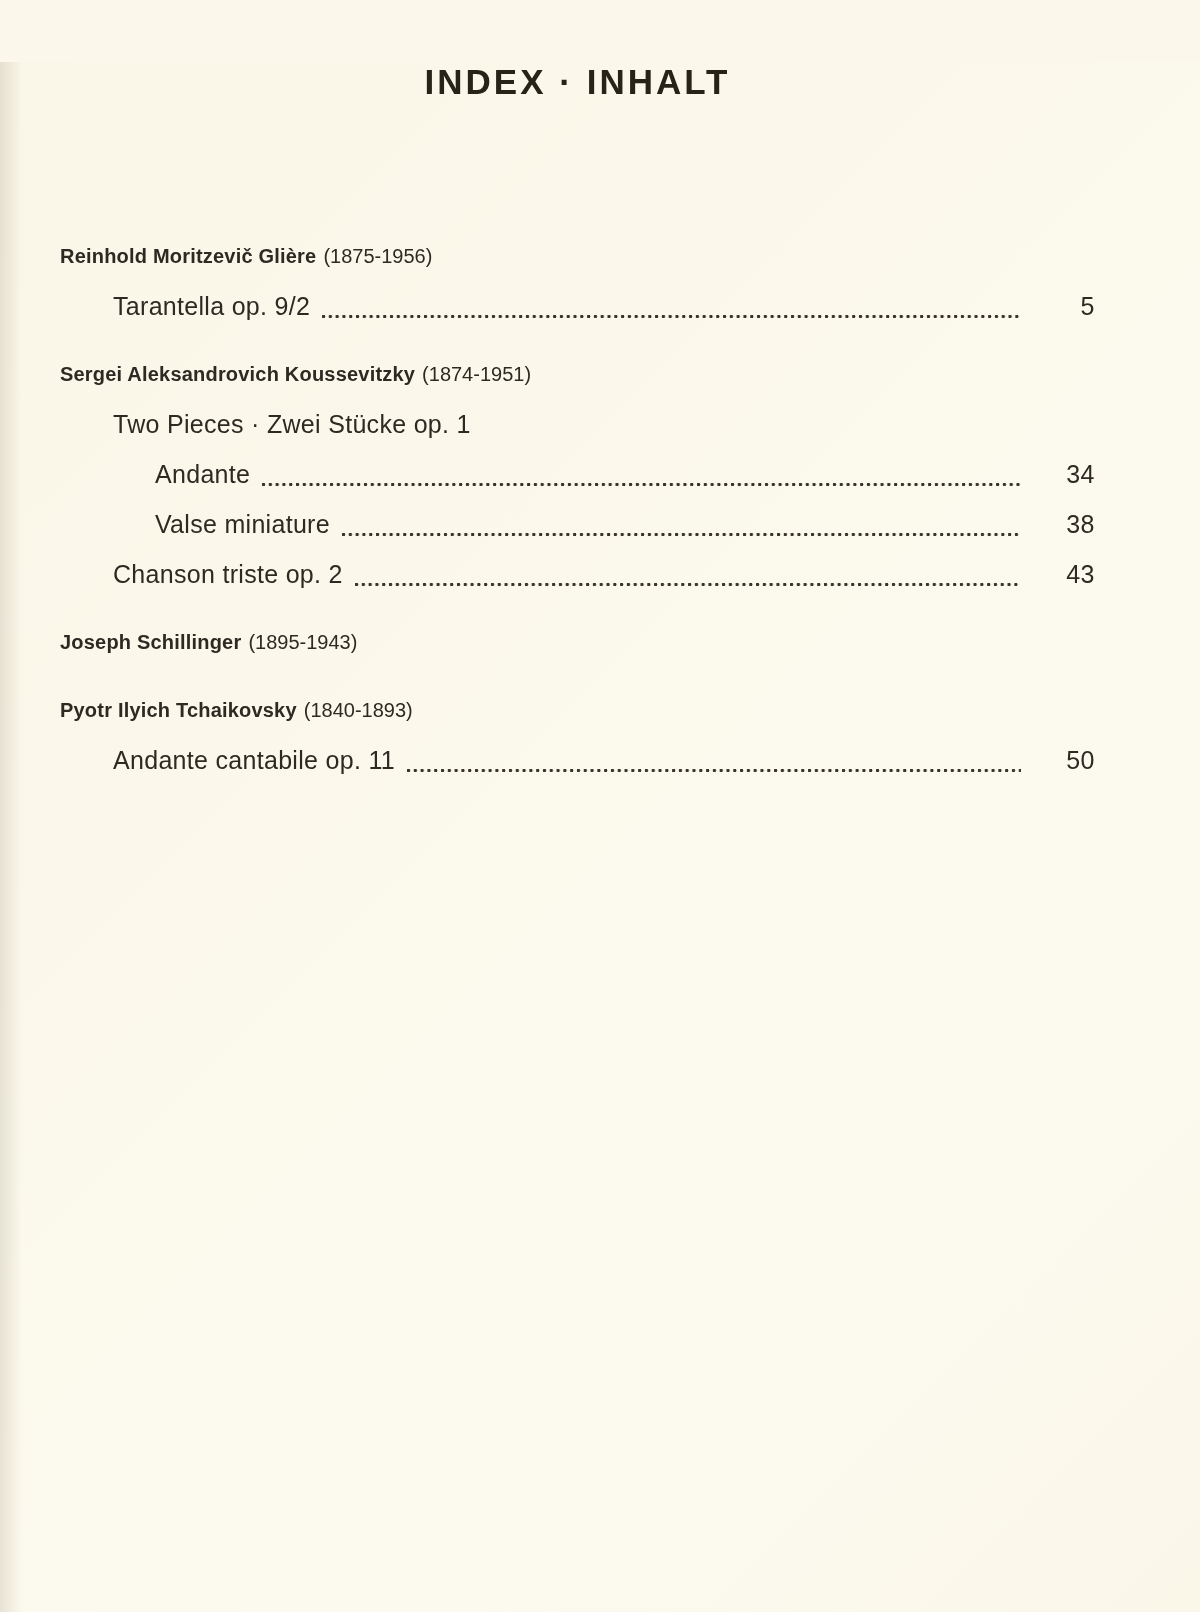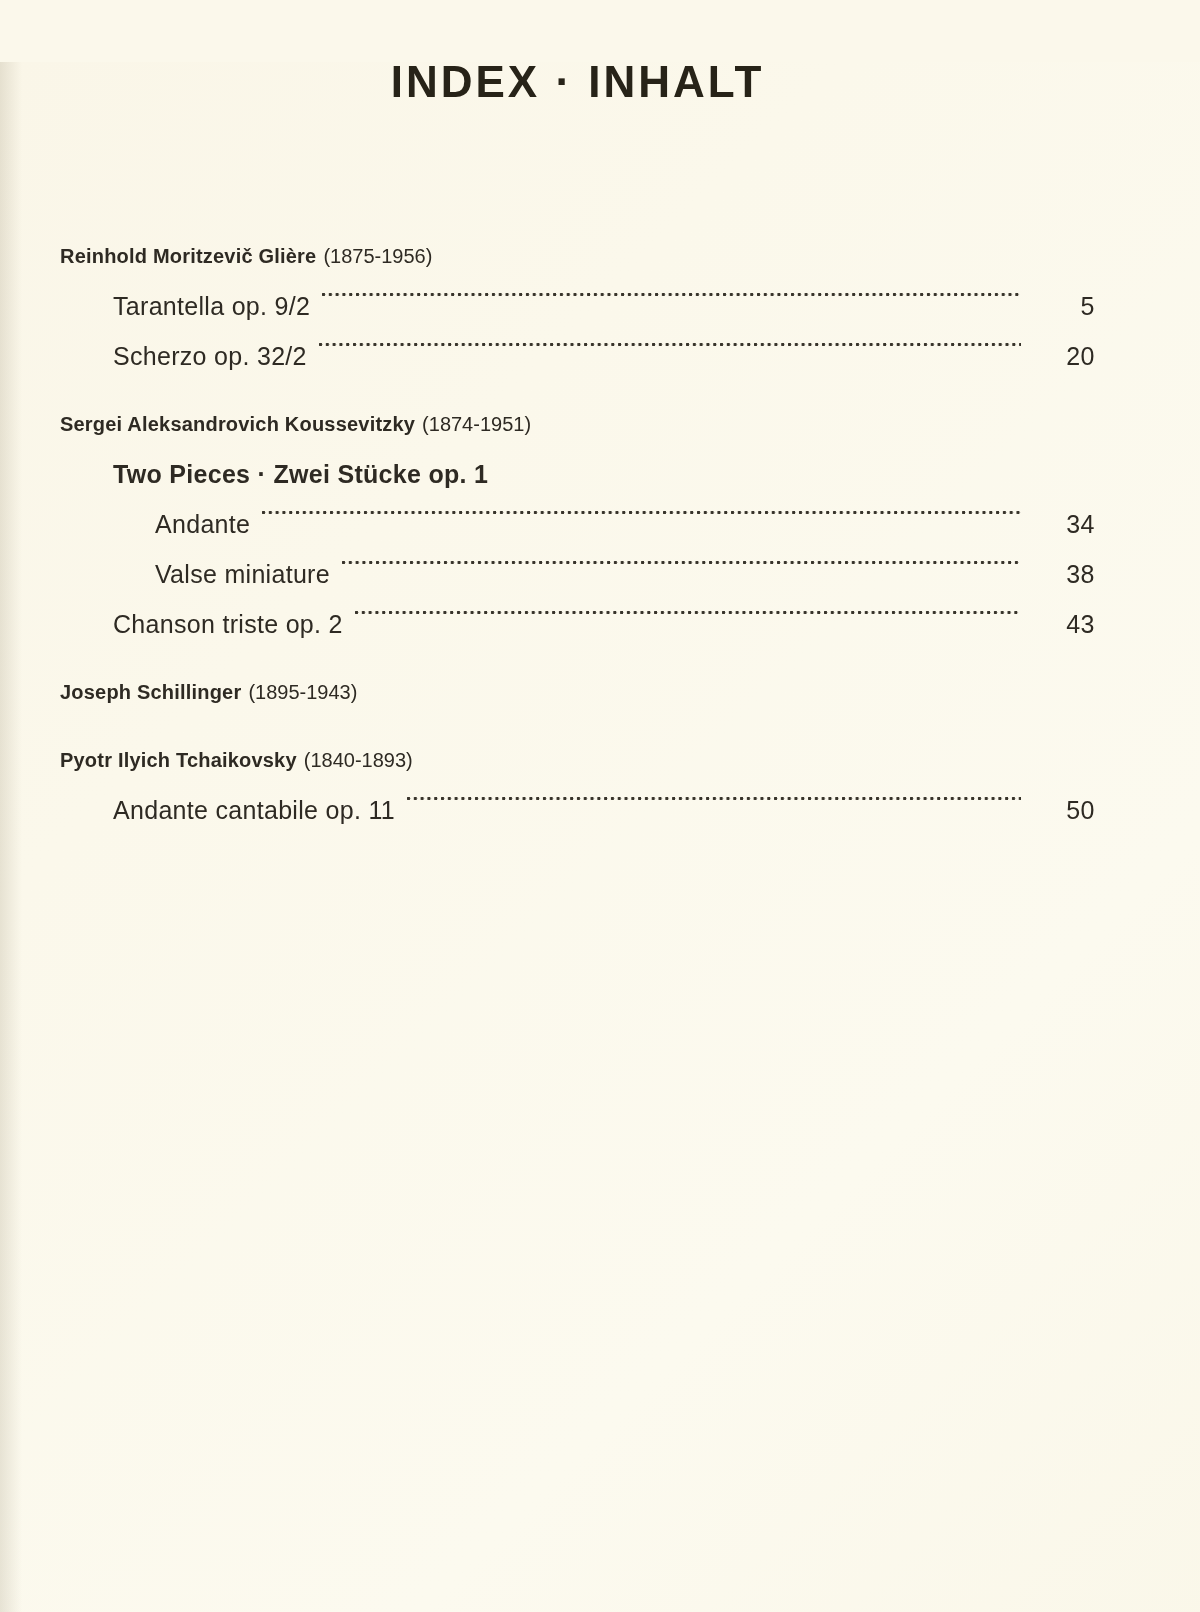--- a/index.html
+++ b/index.html
@@ -27,50 +27,50 @@
     position: absolute;
     left: 0; top: 0; bottom: 0;
     width: 22px;
     background: linear-gradient(to right, rgba(90,75,40,0.13), rgba(90,75,40,0.0));
     pointer-events: none;
   }
 
   .doc-title {
     margin-top: 62px;
     text-align: center;
-    font-size: 44px;
+    font-size: 35px;
     font-weight: bold;
     letter-spacing: 3px;
     line-height: 40px;
     color: #272318;
   }
 
   .section { margin-top: 40px; }
   .section.first { margin-top: 140px; }
 
   .section-head {
     line-height: 28px;
     font-size: 20px;
     white-space: nowrap;
   }
   .composer { font-weight: bold; letter-spacing: 0.2px; }
   .dates { font-weight: normal; margin-left: 7px; }
 
   .row {
     display: flex;
-    align-items: flex-start;
+    align-items: flex-end;
     margin-top: 22px;
     line-height: 28px;
     font-size: 25px;
   }
   .indent-1 { padding-left: 53px; }
   .indent-2 { padding-left: 95px; }
 
   .row .t { white-space: nowrap; letter-spacing: 0.3px; }
-  .row.subheading .t { font-weight: bold; }
+  .row.subheading .t { font-weight: normal; }
 
   .leader {
     flex: 1 1 auto;
     height: 5px;
     margin: 0 30px 1px 12px;
     background-image: radial-gradient(circle at 1.6px 2.5px, #37332a 1.45px, rgba(0,0,0,0) 1.95px);
     background-size: 6.8px 5px;
     background-repeat: repeat-x;
     background-position: left bottom;
   }
@@ -91,25 +91,20 @@
   <div class="doc-title">INDEX · INHALT</div>
 
   <div class="section first">
     <div class="section-head">
       <span class="composer">Reinhold Moritzevič Glière</span><span class="dates">(1875-1956)</span>
     </div>
     <div class="row indent-1">
       <span class="t">Tarantella op. 9/2</span>
       <span class="leader"></span>
       <span class="pg">5</span>
-    </div>
-    <div class="row indent-1">
-      <span class="t">Scherzo op. 32/2</span>
-      <span class="leader"></span>
-      <span class="pg">20</span>
     </div>
   </div>
 
   <div class="section">
     <div class="section-head">
       <span class="composer">Sergei Aleksandrovich Koussevitzky</span><span class="dates">(1874-1951)</span>
     </div>
     <div class="row indent-1 subheading">
       <span class="t">Two Pieces · Zwei Stücke op. 1</span>
     </div>

